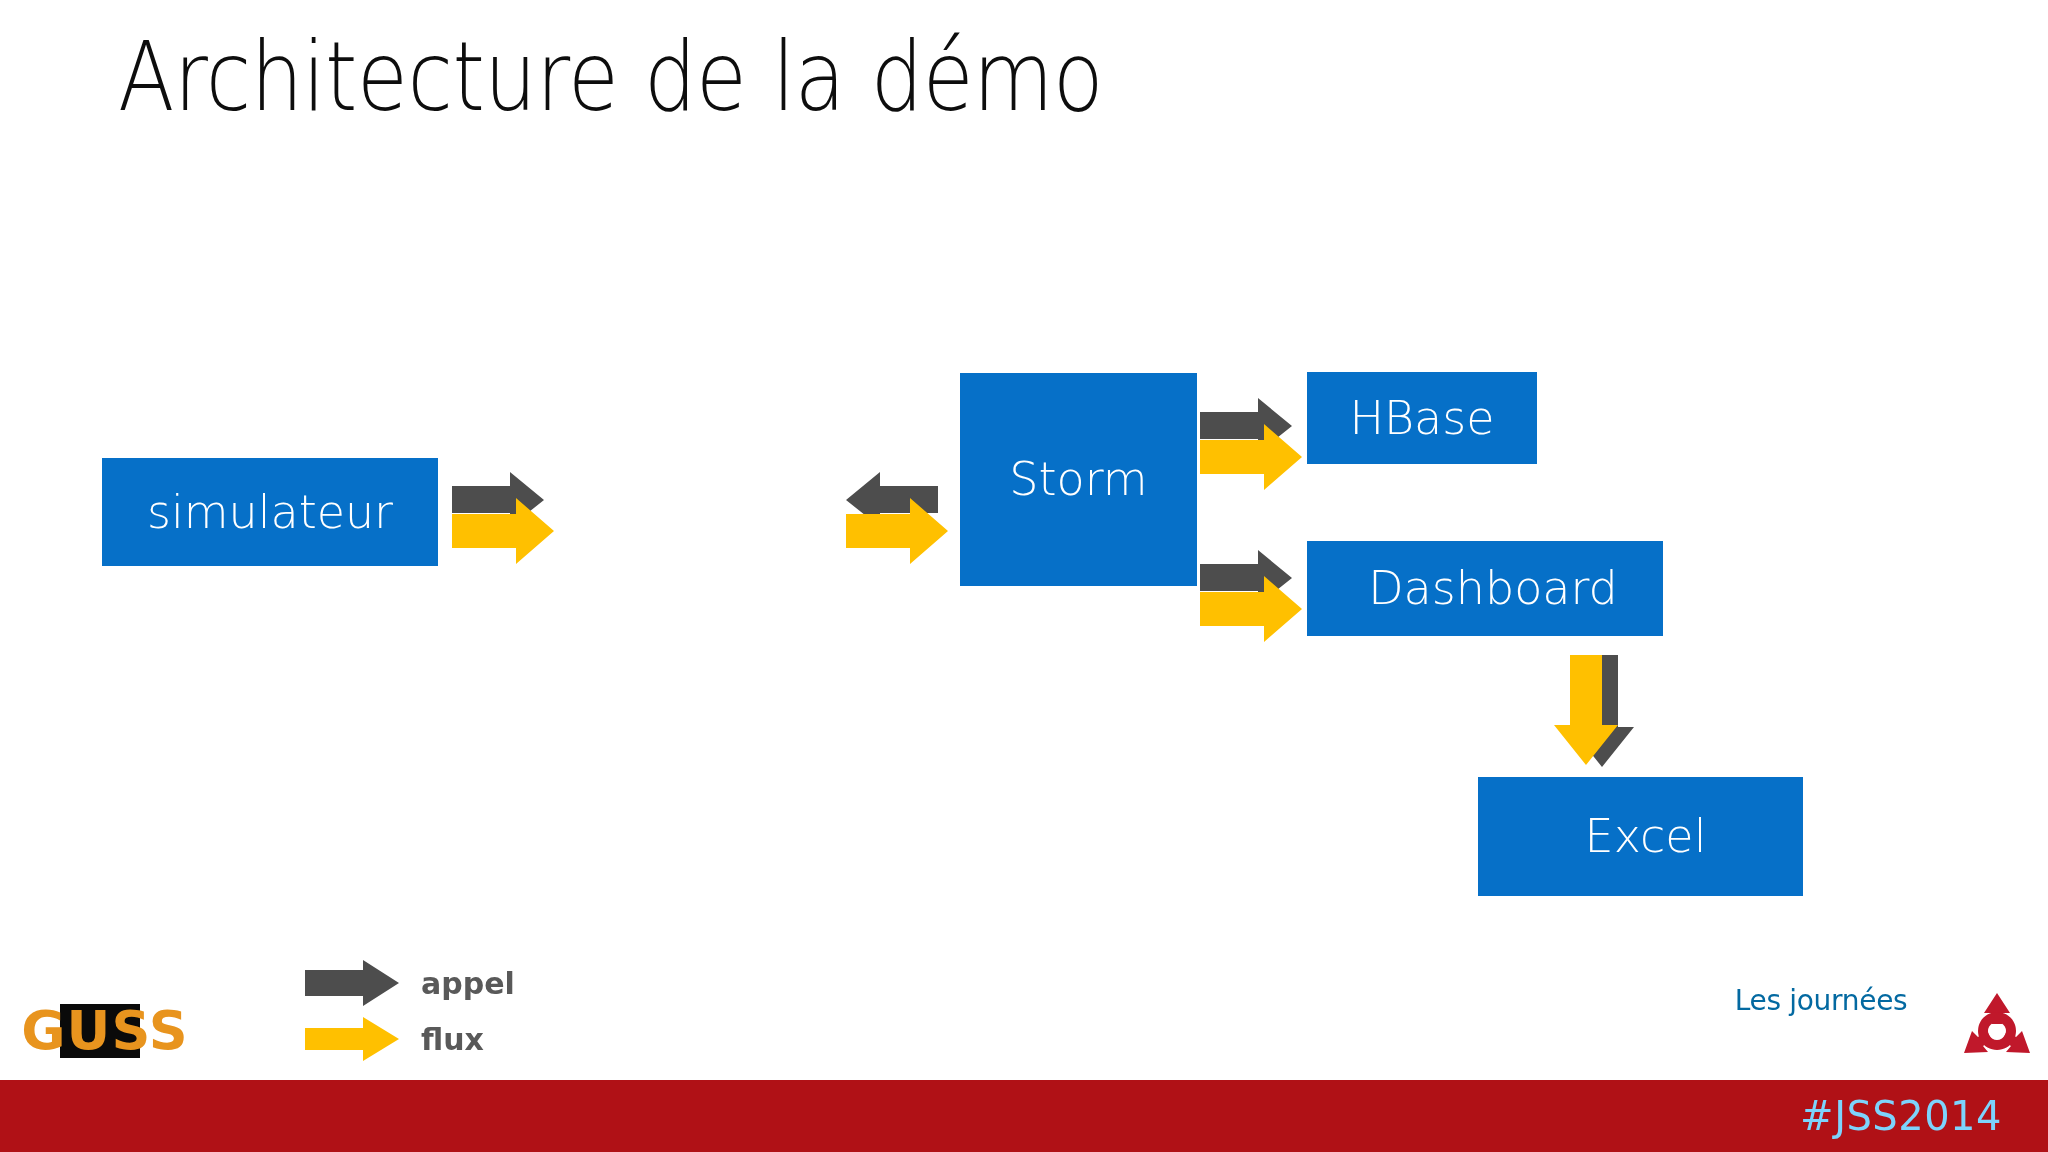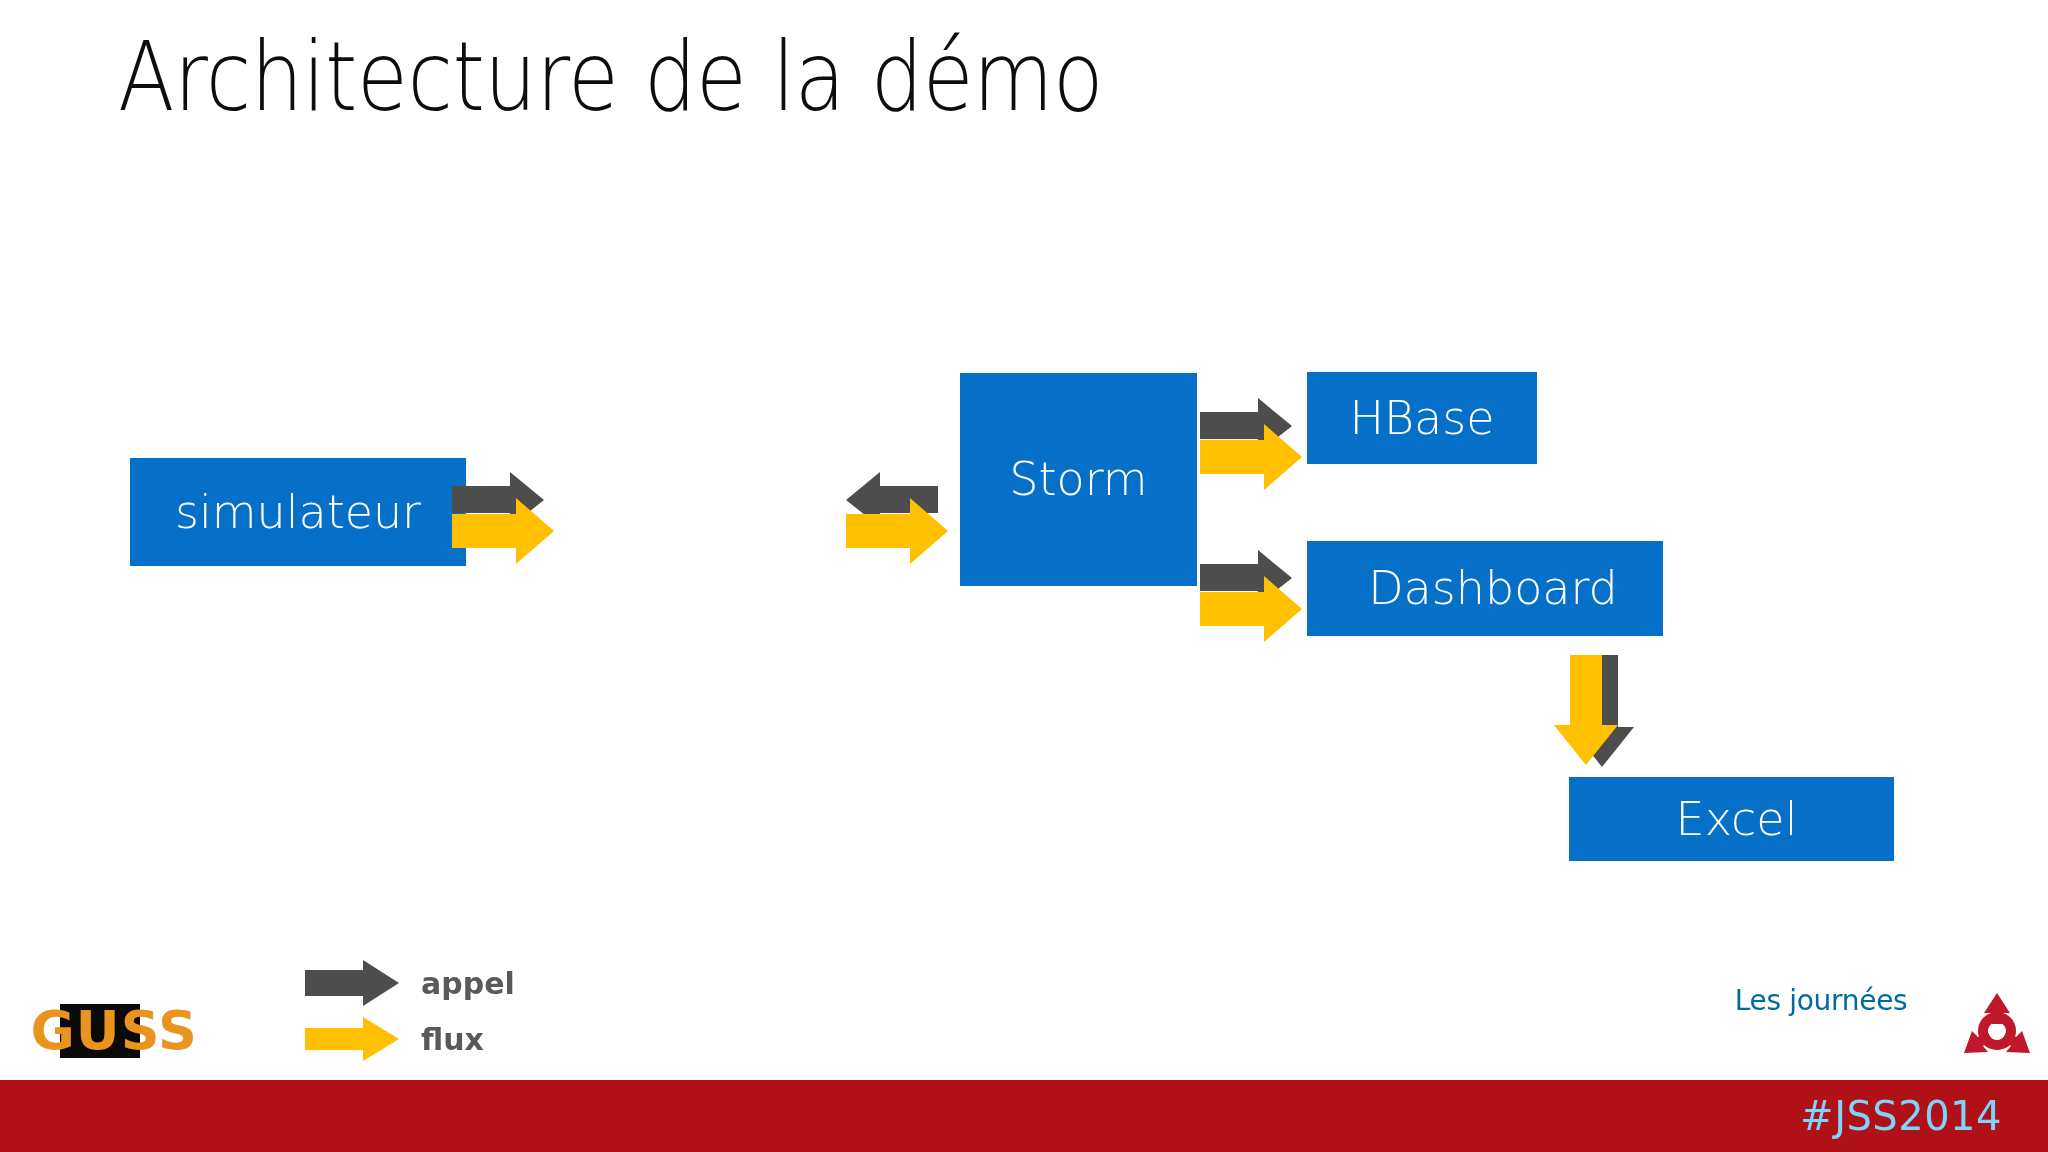--- a/index.html
+++ b/index.html
@@ -44,26 +44,26 @@
     align-items: center;
     justify-content: center;
     text-align: center;
     font-family: "DejaVu Sans", sans-serif;
     font-weight: 300;
     font-size: 46px;
     line-height: 1.14;
     box-sizing: border-box;
   }
 
-  #box-simulateur { left: 102px;  top: 458px; width: 336px; height: 108px; margin-left: 28px; }
+  #box-simulateur { left: 102px;  top: 458px; width: 336px; height: 108px; }
   #box-eventhub   { left: 585px;  top: 373px; width: 265px; height: 240px; }
   #box-storm      { left: 960px;  top: 373px; width: 237px; height: 213px; }
   #box-hbase      { left: 1307px; top: 372px; width: 230px; height: 92px;  }
   #box-dashboard  { left: 1307px; top: 541px; width: 356px; height: 95px;  }
-  #box-excel      { left: 1569px; top: 777px; width: 325px; height: 84px; }
+  #box-excel      { left: 1478px; top: 777px; width: 325px; height: 119px; }
 
   #box-dashboard .node-label { transform: translateX(8px); }
   #box-excel .node-label { transform: translateX(5px); }
 
   
   .arrow-pair {
     position: absolute;
   }
   .arrow-pair svg { display: block; overflow: visible; }
 
@@ -120,21 +120,21 @@
     left: 0;
     top: 0;
     width: 190px;
     height: 62px;
     line-height: 62px;
     font-family: "DejaVu Sans", sans-serif;
     font-weight: 700;
     font-size: 54px;
     letter-spacing: 1px;
     color: #E8941E;
-    text-align: right;
+    text-align: center;
     padding-left: 4px;
     box-sizing: border-box;
   }
 
   
   #jss-logo {
     position: absolute;
     left: 1690px;
     top: 985px;
     width: 348px;

